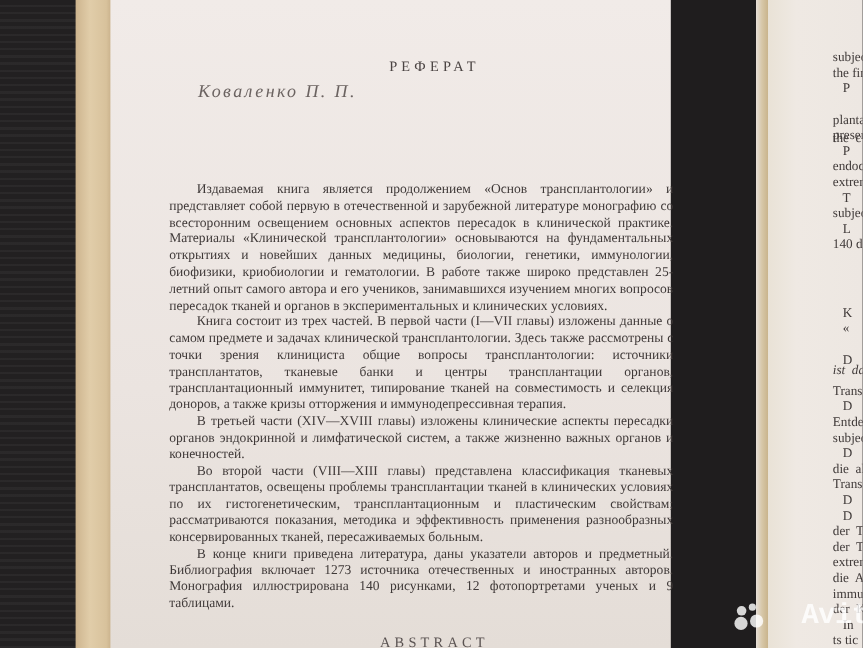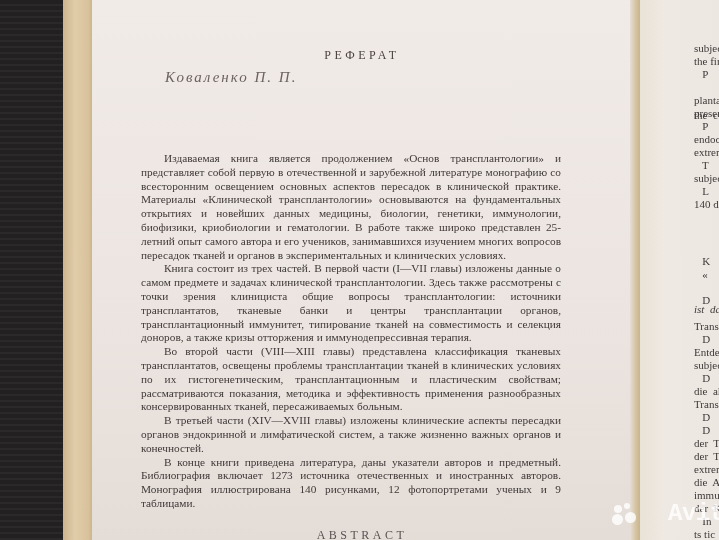--- a/index.html
+++ b/index.html
@@ -12,21 +12,21 @@
       position: absolute; left: 0; top: 0; width: 66px; height: 540px;
       background:
         repeating-linear-gradient(0deg, rgba(255,255,255,0.04) 0 2px, rgba(0,0,0,0) 2px 6px),
         #222021;
     }
     .page-edge-left {
       position: absolute; left: 63px; top: 0; width: 30px; height: 540px;
       background: linear-gradient(90deg, #cdb48e 0%, #e1cda9 40%, #d8c29c 85%, #c8b08a 100%);
     }
     .left-page {
-      position: absolute; left: 92px; top: 0; width: 540px; height: 540px;
+      position: absolute; left: 92px; top: 0; width: 467px; height: 540px;
       background: linear-gradient(180deg, #f1ebe8 0%, #ebe4e0 60%, #e4ddd7 100%);
       color: #3a3433;
     }
     .gutter {
       position: absolute; left: 630px; top: 0; width: 10px; height: 540px;
       background: linear-gradient(90deg, #e6dfd8 0%, #d7c7a8 50%, #c9b48c 100%);
     }
     .right-page {
       position: absolute; left: 640px; top: 0; width: 79px; height: 540px;
       background: linear-gradient(90deg, #e9e2d6 0%, #efe9e3 30%, #ede7e2 100%);
@@ -70,22 +70,22 @@
 <div class="left-page">
   <div class="heading">РЕФЕРАТ</div>
 
   <div class="citation">
     <span class="author">Коваленко П. П.</span>
   </div>
 
   <div class="body-text">
     <p>Издаваемая книга является продолжением «Основ трансплантологии» и представляет собой первую в отечественной и зарубежной литературе монографию со всесторонним освещением основных аспектов пересадок в клинической практике. Материалы «Клинической трансплантологии» основываются на фундаментальных открытиях и новейших данных медицины, биологии, генетики, иммунологии, биофизики, криобиологии и гематологии. В работе также широко представлен 25-летний опыт самого автора и его учеников, занимавшихся изучением многих вопросов пересадок тканей и органов в экспериментальных и клинических условиях.</p>
     <p>Книга состоит из трех частей. В первой части (I—VII главы) изложены данные о самом предмете и задачах клинической трансплантологии. Здесь также рассмотрены с точки зрения клинициста общие вопросы трансплантологии: источники трансплантатов, тканевые банки и центры трансплантации органов, трансплантационный иммунитет, типирование тканей на совместимость и селекция доноров, а также кризы отторжения и иммунодепрессивная терапия.</p>
+    <p>В третьей части (XIV—XVIII главы) изложены клинические аспекты пересадки органов эндокринной и лимфатической систем, а также жизненно важных органов и конечностей.</p>
     <p>Во второй части (VIII—XIII главы) представлена классификация тканевых трансплантатов, освещены проблемы трансплантации тканей в клинических условиях по их гистогенетическим, трансплантационным и пластическим свойствам; рассматриваются показания, методика и эффективность применения разнообразных консервированных тканей, пересаживаемых больным.</p>
-    <p>В третьей части (XIV—XVIII главы) изложены клинические аспекты пересадки органов эндокринной и лимфатической систем, а также жизненно важных органов и конечностей.</p>
     <p>В конце книги приведена литература, даны указатели авторов и предметный. Библиография включает 1273 источника отечественных и иностранных авторов. Монография иллюстрирована 140 рисунками, 12 фотопортретами ученых и 9 таблицами.</p>
   </div>
 
   <div class="abstract-heading">ABSTRACT</div>
 </div>
 
 <div class="gutter"></div>
 
 <div class="right-page" id="right-page">
     <div class="rp-line" style="top: 42px; white-space: pre;">subjec</div>

